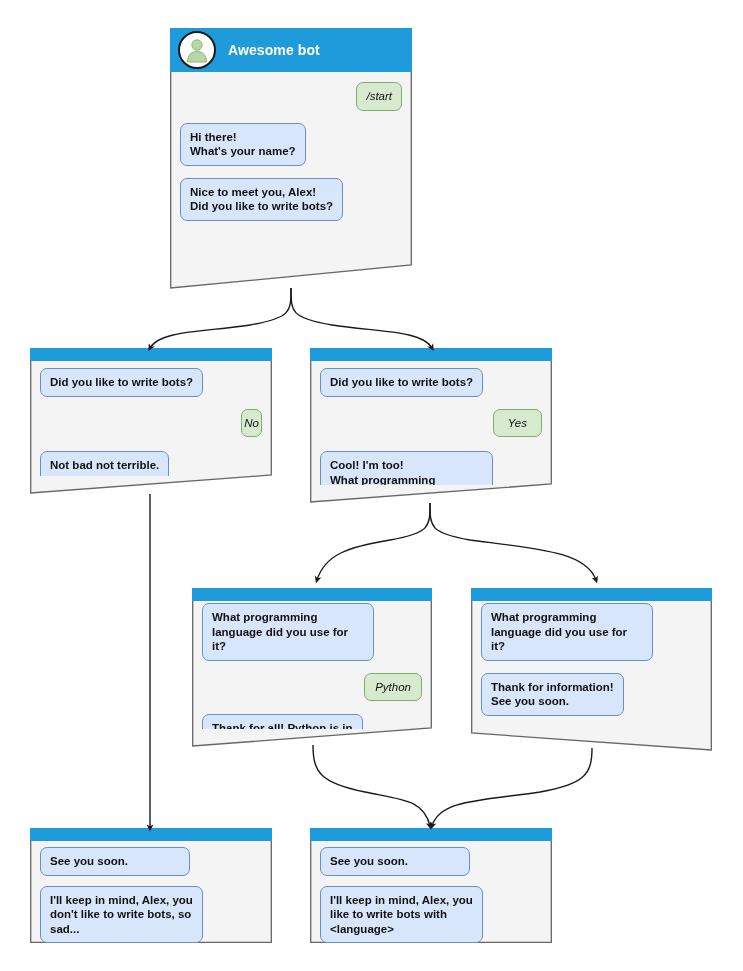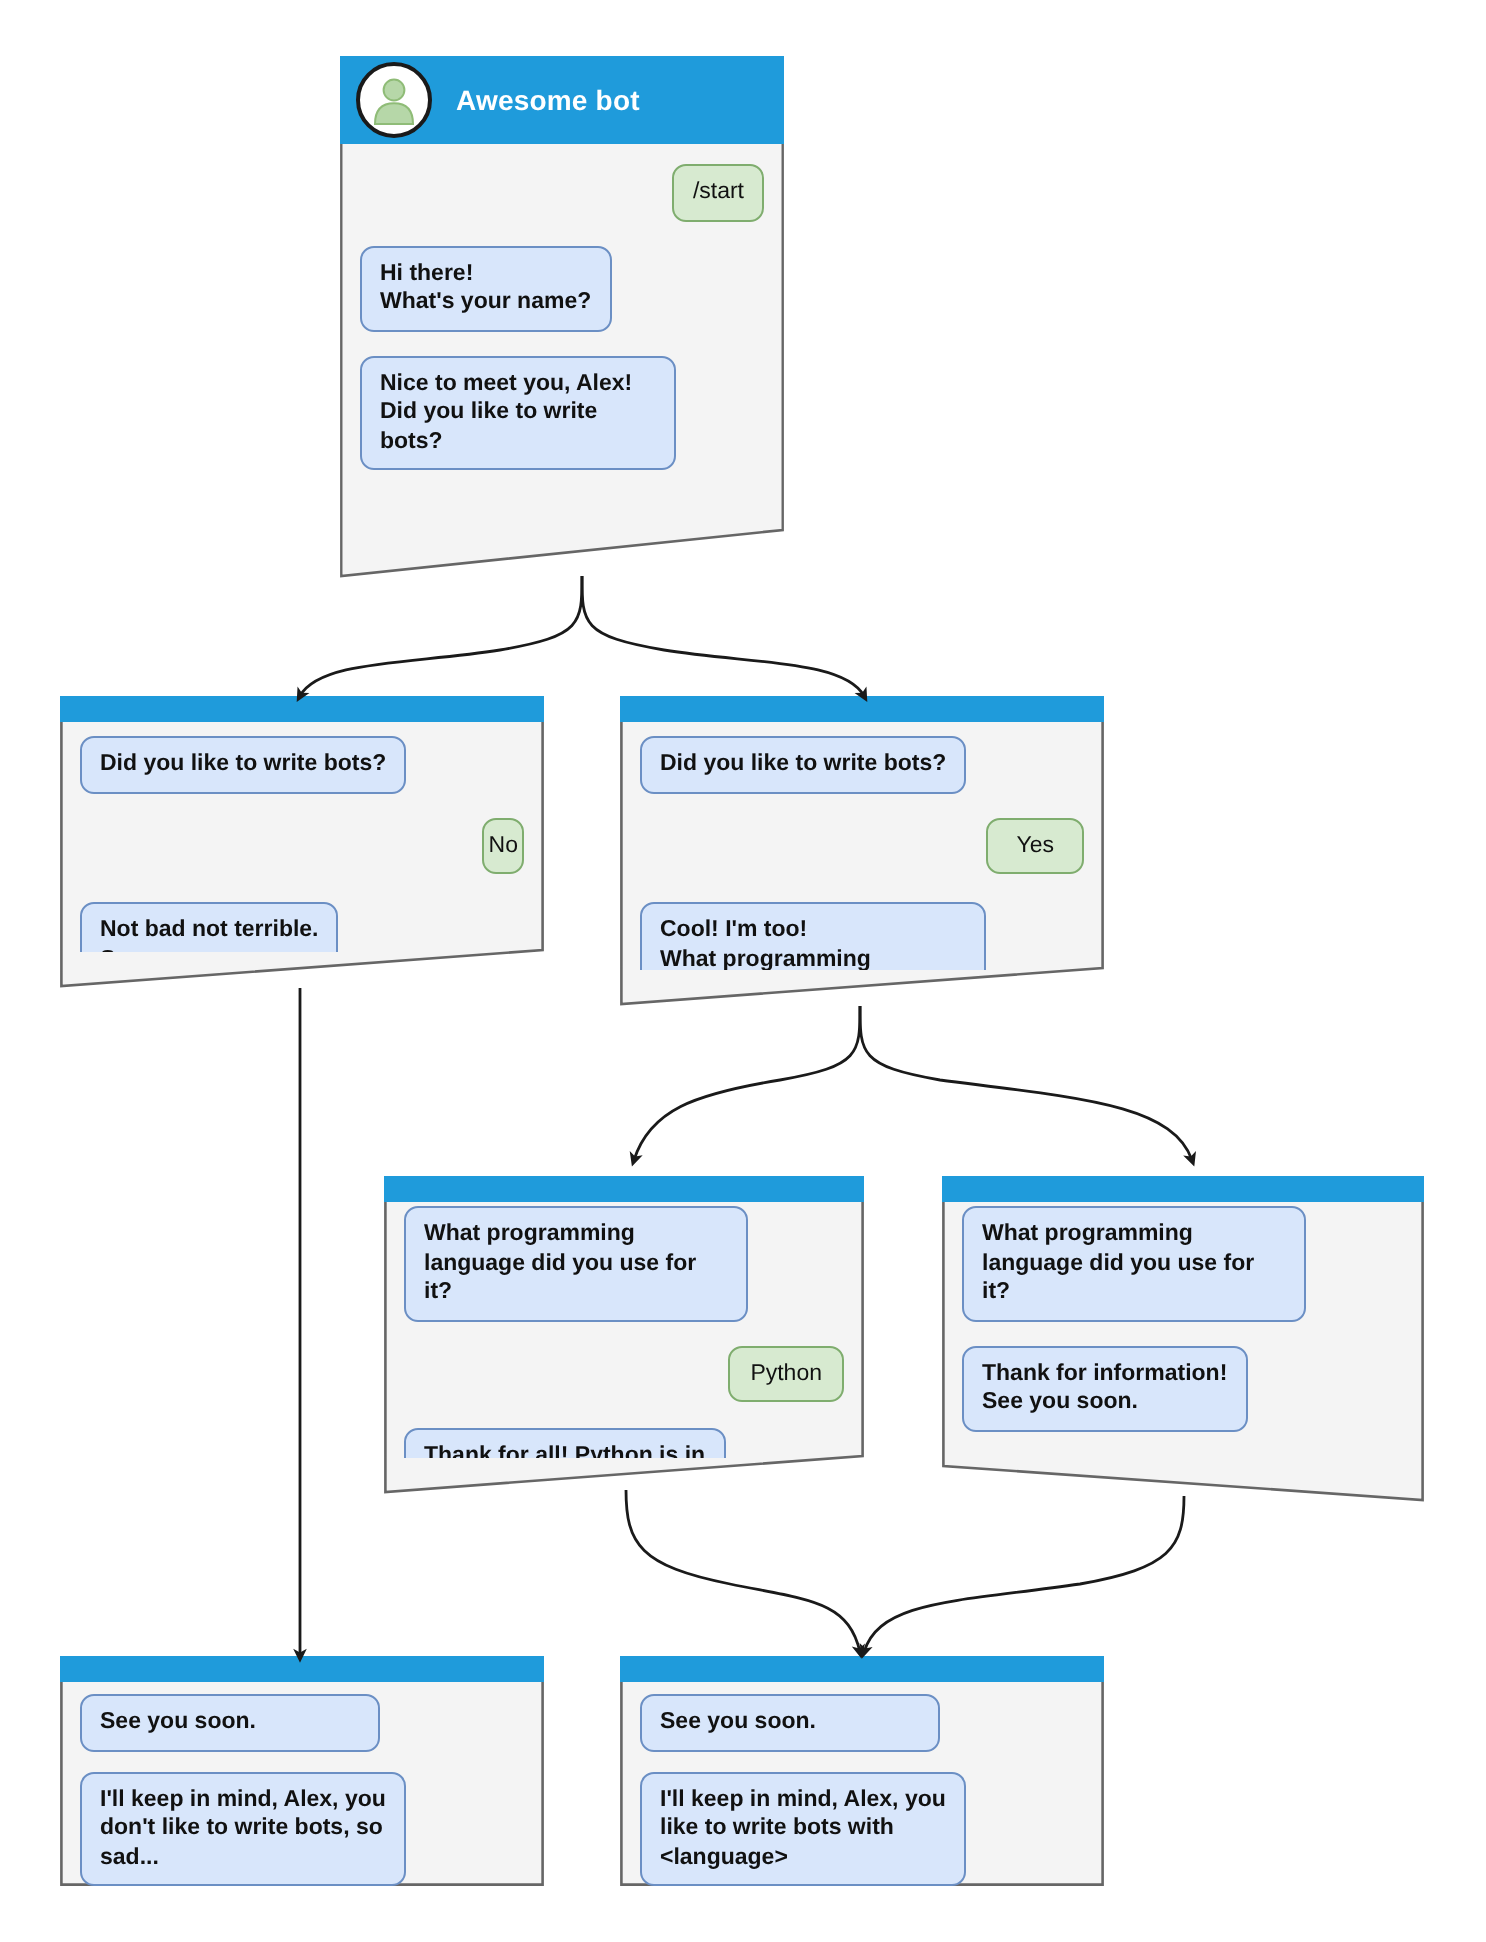--- a/index.html
+++ b/index.html
@@ -85,21 +85,21 @@
     position: relative;
     padding: 10px 10px 0 10px;
     box-sizing: border-box;
   }
 
   .msg-row {
     display: flex;
     margin-bottom: 12px;
   }
   .msg-row.in  { justify-content: flex-start; }
-  .msg-row.out { justify-content: flex-end; }
+  .msg-row.out { justify-content: flex-end; font-style: italic; }
 
   .bubble {
     font-size: 11.5px;
     line-height: 14.5px;
     color: #111111;
     border-radius: 7px;
     padding: 6px 9px;
     box-sizing: border-box;
     white-space: pre-line;
     max-width: 78%;
@@ -132,21 +132,21 @@
 
     <path d="M150,494 L150,828" fill="none" stroke="#1a1a1a" stroke-width="1.4" marker-end="url(#arrow)"></path>
 
     <path d="M430,503 C430,527 430,533 390,540 C347,547 325,555 317,580" fill="none" stroke="#1a1a1a" stroke-width="1.4" marker-end="url(#arrow)"></path>
     <path d="M430,503 C430,527 430,533 470,540 C540,549 586,552 596,580" fill="none" stroke="#1a1a1a" stroke-width="1.4" marker-end="url(#arrow)"></path>
 
     <path d="M313,745 C313,772 320,783 365,792 C404,800 424,800 430,826" fill="none" stroke="#1a1a1a" stroke-width="1.4" marker-end="url(#arrow)"></path>
     <path d="M592,748 C592,774 585,784 540,792 C478,801 440,800 432,826" fill="none" stroke="#1a1a1a" stroke-width="1.4" marker-end="url(#arrow)"></path>
   </svg>
 
-  <div class="card" style="left:170px; top:28px; width:222px; height:262px;">
+  <div class="card" style="left:170px; top:28px; width:242px; height:262px;">
     <svg class="card-shape" viewBox="0 0 242 262" preserveAspectRatio="none">
       <polygon points="0.7,0.7 241.3,0.7 241.3,237 0.7,260" fill="#f4f4f4" stroke="#666666" stroke-width="1.3"></polygon>
     </svg>
     <div class="card-body" style="height:238px;">
       <div class="card-header">
         <div class="avatar">
           <svg width="34" height="34" viewBox="0 0 34 34">
             <circle cx="17" cy="12" r="5.2" fill="#b6d7a8" stroke="#8fbc77" stroke-width="1"></circle>
             <path d="M7.5,29 C7.5,21.5 11.5,18.6 17,18.6 C22.5,18.6 26.5,21.5 26.5,29 Z" fill="#b6d7a8" stroke="#8fbc77" stroke-width="1"></path>
           </svg>

